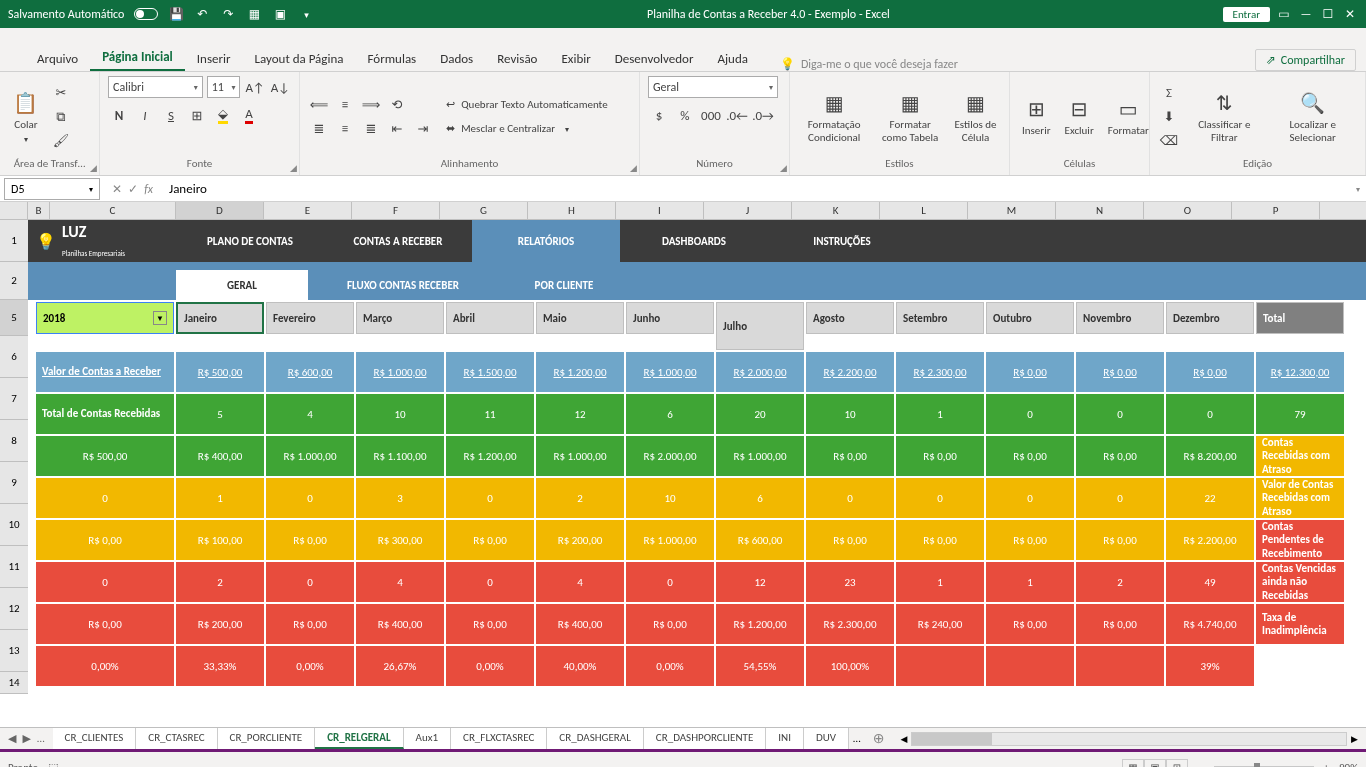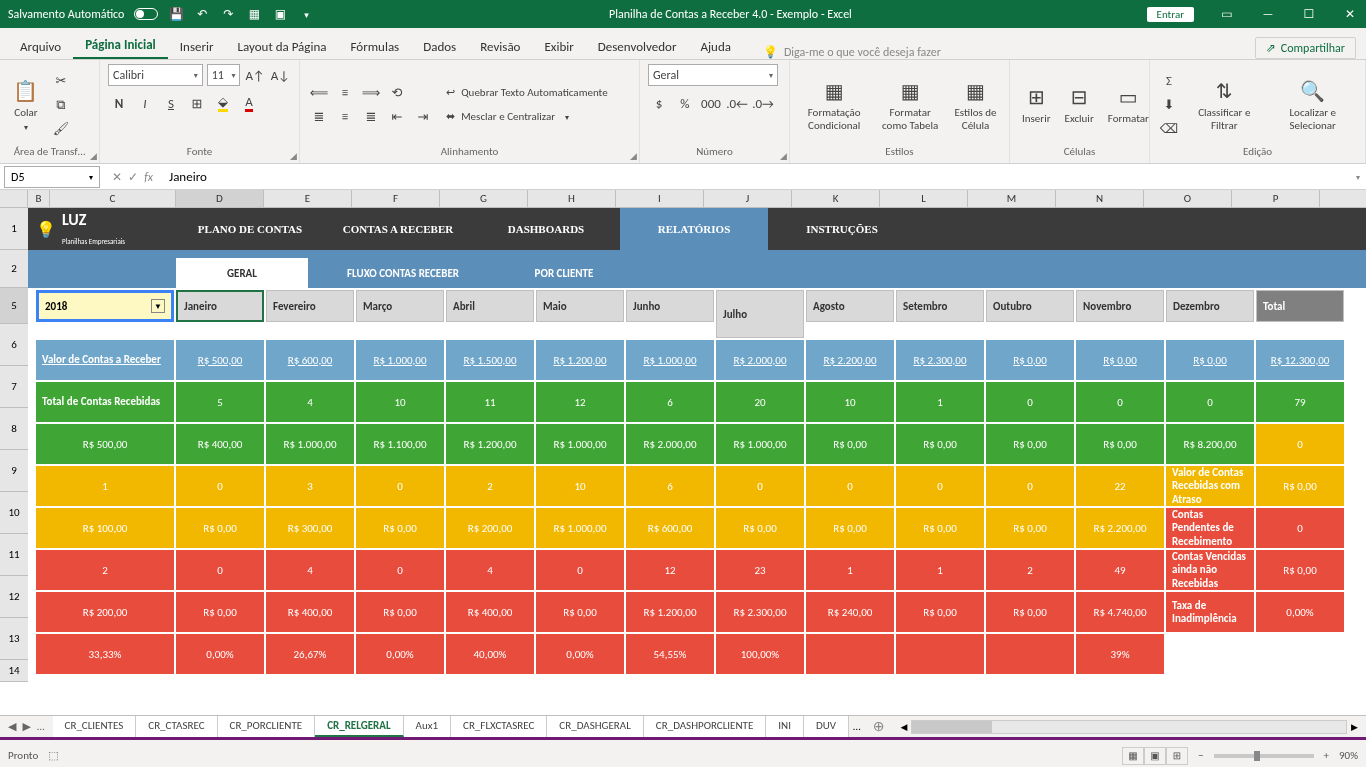--- a/index.html
+++ b/index.html
@@ -2,28 +2,28 @@
 <html><head>
 <meta charset="utf-8">
 <style>
 * { margin: 0; padding: 0; box-sizing: border-box; font-family: "Segoe UI", Calibri, sans-serif; }
 body { background: #fff; font-size: 12px; overflow: hidden; width: 1366px; height: 767px; }
 
 
 .titlebar { height: 28px; background: #0f6e3f; display: flex; align-items: center; color: #fff; font-size: 12px; padding: 0 8px; }
 .titlebar .left { display: flex; align-items: center; gap: 10px; }
 .titlebar .center { flex: 1; text-align: center; }
-.titlebar .right { display: flex; align-items: center; gap: 25px; }
+.titlebar .right { display: flex; align-items: center; gap: 6px; }
 .titlebar .toggle { width: 24px; height: 12px; border: 1px solid #fff; border-radius: 6px; position: relative; }
 .titlebar .toggle::after { content: ""; width: 8px; height: 8px; border-radius: 50%; background: #fff; position: absolute; left: 1px; top: 1px; }
 .titlebar .btn-login { background: #fff; color: #0f6e3f; padding: 1px 10px; border-radius: 2px; font-size: 11px; }
 .titlebar .ticon { width: 16px; height: 16px; display: inline-flex; align-items: center; justify-content: center; }
 
 
-.ribbontabs { height: 32px; background: #f3f2f1; display: flex; align-items: flex-end; border-bottom: 1px solid #d0d0d0; padding-left: 8px; }
+.ribbontabs { height: 44px; background: #f3f2f1; display: flex; align-items: flex-end; border-bottom: 1px solid #d0d0d0; padding-left: 25px; }
 .ribbontabs .tab { padding: 5px 12px; font-size: 13px; color: #333; cursor: pointer; }
 .ribbontabs .tab.active { color: #0f6e3f; border-bottom: 2px solid #0f6e3f; font-weight: 600; }
 .ribbontabs .tell { margin-left: 20px; color: #888; display: flex; align-items: center; gap: 6px; font-size: 12px; }
 .ribbontabs .share { margin-left: auto; margin-right: 10px; color: #0f6e3f; padding: 3px 10px; border: 1px solid #d0d0d0; border-radius: 2px; display: flex; align-items: center; gap: 5px; }
 
 
 .ribbon { height: 104px; background: #f3f2f1; display: flex; border-bottom: 1px solid #d0d0d0; font-size: 11px; color: #444; }
 .rgroup { border-right: 1px solid #e1e1e1; padding: 4px 8px 2px 8px; display: flex; flex-direction: column; justify-content: space-between; position: relative; }
 .rgroup .glabel { text-align: center; font-size: 11px; color: #666; height: 16px; }
 .rgroup .gbody { flex: 1; display: flex; align-items: center; gap: 6px; }
@@ -55,35 +55,35 @@
 .rowhdrs .rh { height: 42px; border-bottom: 1px solid #bfbfbf; display: flex; align-items: center; justify-content: center; font-size: 11px; }
 .rowhdrs .rh.short { height: 22px; }
 .rowhdrs .rh.tall { height: 38px; }
 
 .content { flex: 1; position: relative; }
 
 
 .banner { height: 42px; background: #3b3b3b; display: flex; align-items: center; }
 .banner .logo { width: 148px; color: #fff; font-size: 16px; display: flex; align-items: center; gap: 6px; padding-left: 8px; }
 .banner .logo .sub { font-size: 7px; line-height: 1; }
-.banner .navbtn { width: 148px; text-align: center; color: #fff; font-size: 11px; font-weight: bold; height: 42px; display: flex; align-items: center; justify-content: center; cursor: pointer; font-family: Liberation Serif, serif; }
+.banner .navbtn { width: 148px; text-align: center; color: #fff; font-size: 11px; font-weight: bold; height: 42px; display: flex; align-items: center; justify-content: center; cursor: pointer; }
 .banner .navbtn.active { background: #5b8fb9; }
 
 .subnav { height: 38px; background: #5b8fb9; display: flex; align-items: flex-end; }
 .subnav .spacer { width: 148px; }
 .subnav .stab { width: 132px; text-align: center; font-size: 11px; font-weight: bold; color: #fff; height: 30px; display: flex; align-items: center; justify-content: center; cursor: pointer; }
 .subnav .stab.active { background: #fff; color: #333; }
 .subnav .stab.wide { width: 190px; }
 
 
 .dtable { display: grid; grid-template-columns: 138px repeat(13, 88px); gap: 2px; padding: 2px 0 0 8px; font-size: 11px; }
 .dhdr { background: #d9d9d9; color: #333; font-weight: bold; padding: 8px 6px; display: flex; align-items: center; border: 1px solid #bfbfbf; }
 .dhdr.total { background: #808080; color: #fff; }
 .dhdr.sel { border: 2px solid #217346; }
-.yearsel { background: #fef9c3; border: 3px solid #3b82f6; display: flex; align-items: center; padding: 0 6px; font-weight: bold; }
+.yearsel { background: #bef264; border: 1px solid #3b82f6; display: flex; align-items: center; padding: 0 6px; font-weight: bold; }
 .yearsel .arrow { margin-left: auto; border: 1px solid #888; width: 14px; height: 14px; display: flex; align-items: center; justify-content: center; font-size: 8px; }
 .dlabel { color: #fff; font-weight: bold; padding: 4px 6px; display: flex; align-items: center; font-size: 11px; line-height: 1.2; }
 .dcell { color: #fff; display: flex; align-items: center; justify-content: center; font-size: 11px; }
 .blue { background: #6fa6c9; text-decoration: underline; }
 .green { background: #3fa535; }
 .yellow { background: #f2b800; }
 .red { background: #e84c3d; }
 
 
 .sheetbar { height: 22px; border-top: 1px solid #bfbfbf; display: flex; align-items: center; background: #f3f2f1; font-size: 11px; }
@@ -358,22 +358,22 @@
 
     <div class="content">
 
       <div class="banner">
         <div class="logo">
           <span>💡</span>
           <span><span style="font-weight:bold">LUZ</span><br><span class="sub">Planilhas Empresariais</span></span>
         </div>
         <div class="navbtn">PLANO DE CONTAS</div>
         <div class="navbtn">CONTAS A RECEBER</div>
+        <div class="navbtn active">RELATÓRIOS</div>
         <div class="navbtn">DASHBOARDS</div>
-        <div class="navbtn active">RELATÓRIOS</div>
         <div class="navbtn">INSTRUÇÕES</div>
       </div>
       <div class="subnav">
         <div class="spacer"></div>
         <div class="stab active">GERAL</div>
         <div class="stab wide">FLUXO CONTAS RECEBER</div>
         <div class="stab">POR CLIENTE</div>
       </div>
 
       <div class="dtable" id="dtable">
@@ -428,20 +428,21 @@
           <div class="dcell green" style="height: 40px;">R$ 1.100,00</div>
           <div class="dcell green" style="height: 40px;">R$ 1.200,00</div>
           <div class="dcell green" style="height: 40px;">R$ 1.000,00</div>
           <div class="dcell green" style="height: 40px;">R$ 2.000,00</div>
           <div class="dcell green" style="height: 40px;">R$ 1.000,00</div>
           <div class="dcell green" style="height: 40px;">R$ 0,00</div>
           <div class="dcell green" style="height: 40px;">R$ 0,00</div>
           <div class="dcell green" style="height: 40px;">R$ 0,00</div>
           <div class="dcell green" style="height: 40px;">R$ 0,00</div>
           <div class="dcell green" style="height: 40px;">R$ 8.200,00</div>
+          <div class="dlabel yellow" style="height: 40px;">Contas Recebidas com Atraso</div>
           <div class="dcell yellow" style="height: 40px;">0</div>
           <div class="dcell yellow" style="height: 40px;">1</div>
           <div class="dcell yellow" style="height: 40px;">0</div>
           <div class="dcell yellow" style="height: 40px;">3</div>
           <div class="dcell yellow" style="height: 40px;">0</div>
           <div class="dcell yellow" style="height: 40px;">2</div>
           <div class="dcell yellow" style="height: 40px;">10</div>
           <div class="dcell yellow" style="height: 40px;">6</div>
           <div class="dcell yellow" style="height: 40px;">0</div>
           <div class="dcell yellow" style="height: 40px;">0</div>

